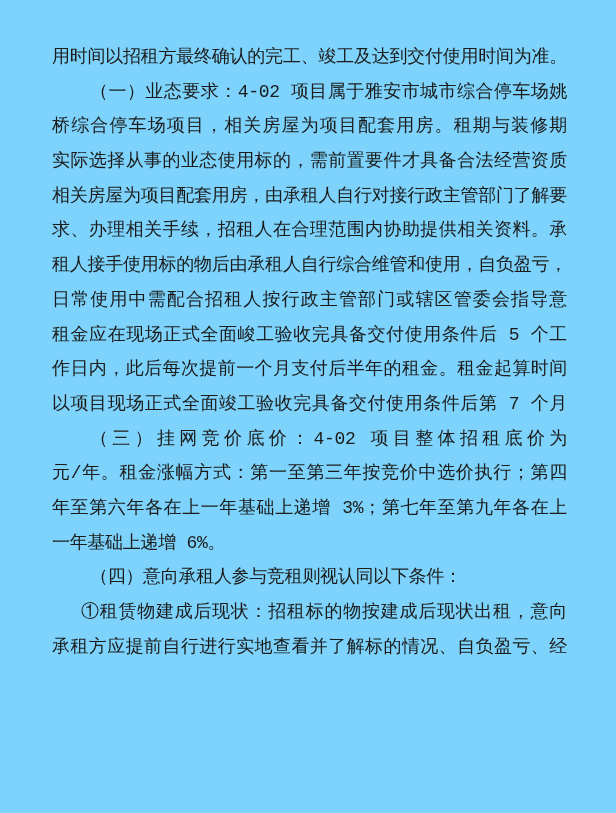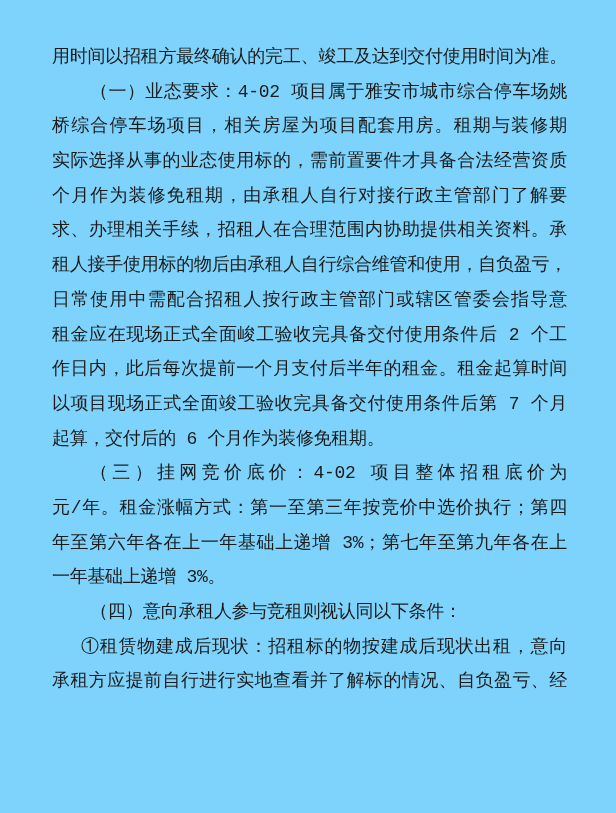--- a/index.html
+++ b/index.html
@@ -51,29 +51,28 @@
 </style>
 </head>
 <body>
 
 <div class="page">
   <div class="text-block">
     <div class="line fill">用时间以招租方最终确认的完工、竣工及达到交付使用时间为准。</div>
     <div class="line fill indent">（一）业态要求：4-02 项目属于雅安市城市综合停车场姚</div>
     <div class="line fill">桥综合停车场项目，相关房屋为项目配套用房。租期与装修期</div>
     <div class="line fill">实际选择从事的业态使用标的，需前置要件才具备合法经营资质</div>
-    <div class="line fill">个月作为装修免租期，由承租人自行对接行政主管部门了解要</div>
+    <div class="line fill">相关房屋为项目配套用房，由承租人自行对接行政主管部门了解要</div>
     <div class="line fill">求、办理相关手续，招租人在合理范围内协助提供相关资料。承</div>
     <div class="line fill">租人接手使用标的物后由承租人自行综合维管和使用，自负盈亏，</div>
     <div class="line fill">日常使用中需配合招租人按行政主管部门或辖区管委会指导意</div>
-    <div class="line fill">租金应在现场正式全面峻工验收完具备交付使用条件后 2 个工</div>
+    <div class="line fill">租金应在现场正式全面峻工验收完具备交付使用条件后 5 个工</div>
     <div class="line fill">作日内，此后每次提前一个月支付后半年的租金。租金起算时间</div>
     <div class="line fill">以项目现场正式全面竣工验收完具备交付使用条件后第 7 个月</div>
-    <div class="line end">起算，交付后的 6 个月作为装修免租期。</div>
     <div class="line fill indent">（三）挂网竞价底价：4-02 项目整体招租底价为 308029.40</div>
     <div class="line fill">元/年。租金涨幅方式：第一至第三年按竞价中选价执行；第四</div>
     <div class="line fill">年至第六年各在上一年基础上递增 3%；第七年至第九年各在上</div>
-    <div class="line end">一年基础上递增 3%。</div>
+    <div class="line end">一年基础上递增 6%。</div>
     <div class="line end indent">（四）意向承租人参与竞租则视认同以下条件：</div>
     <div class="line fill indent2">①租赁物建成后现状：招租标的物按建成后现状出租，意向</div>
     <div class="line fill">承租方应提前自行进行实地查看并了解标的情况、自负盈亏、经</div>
   </div>
 </div>
 
 </body></html>

